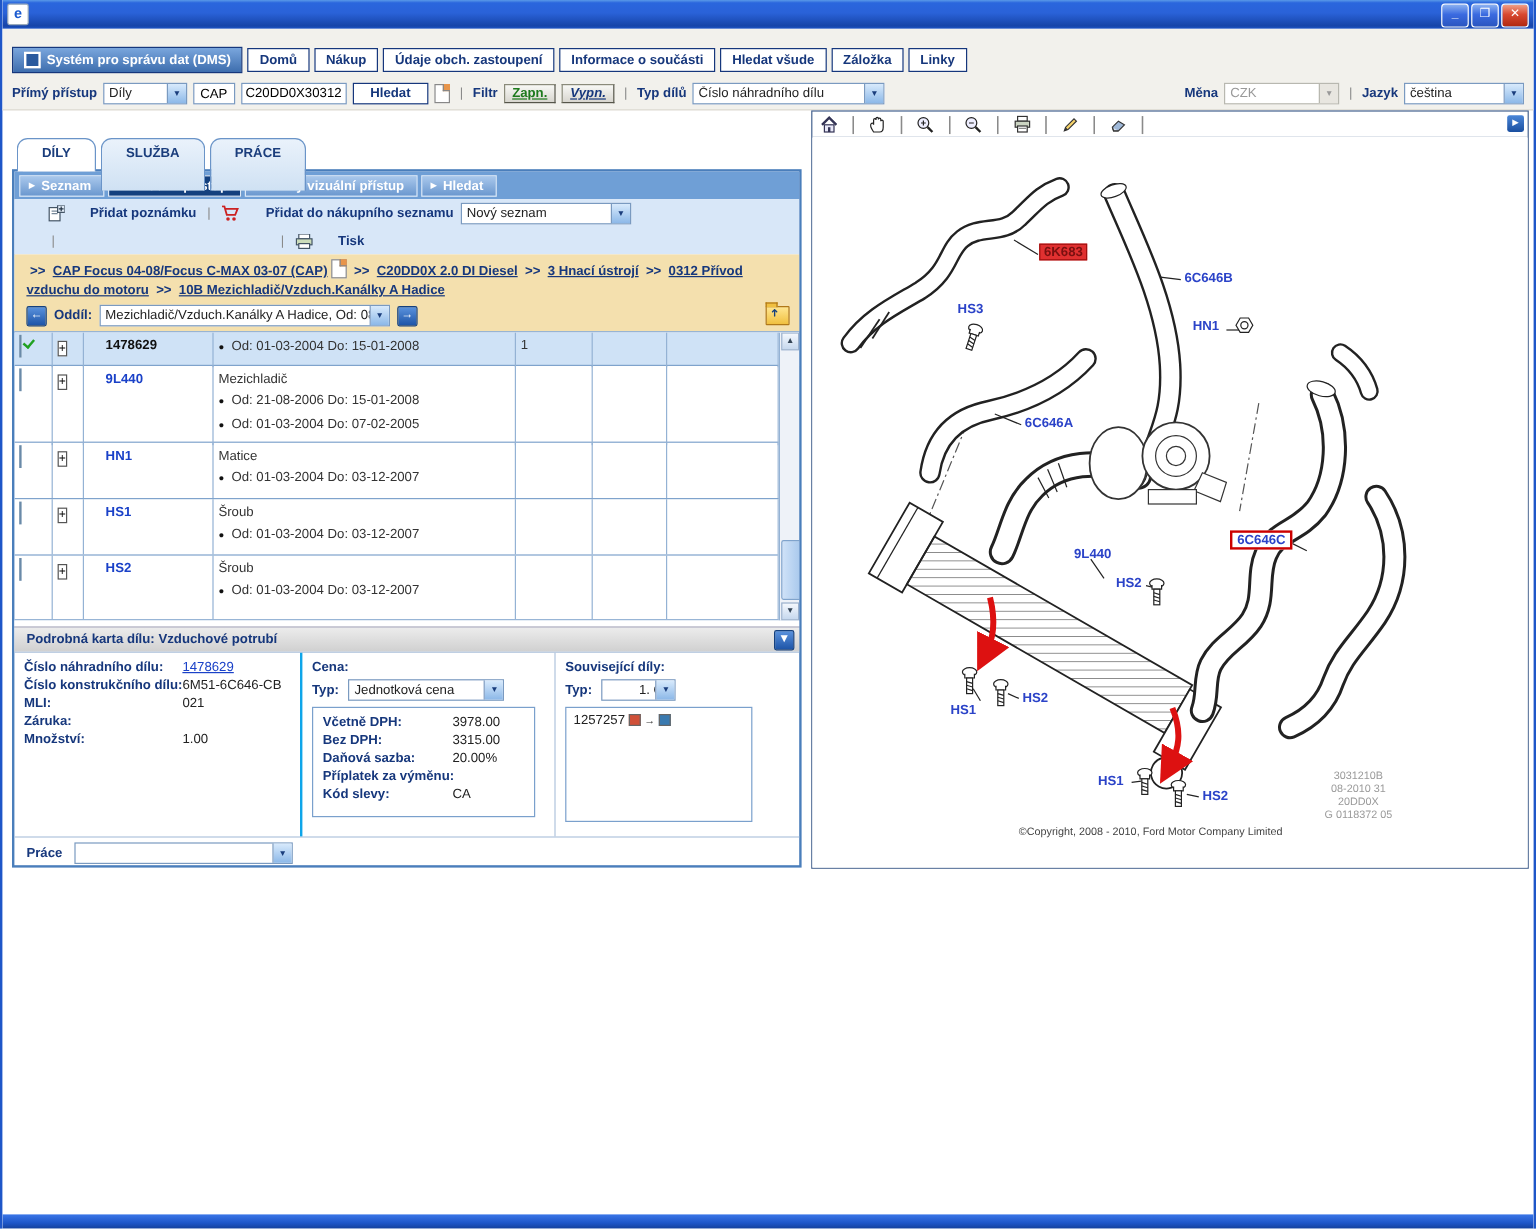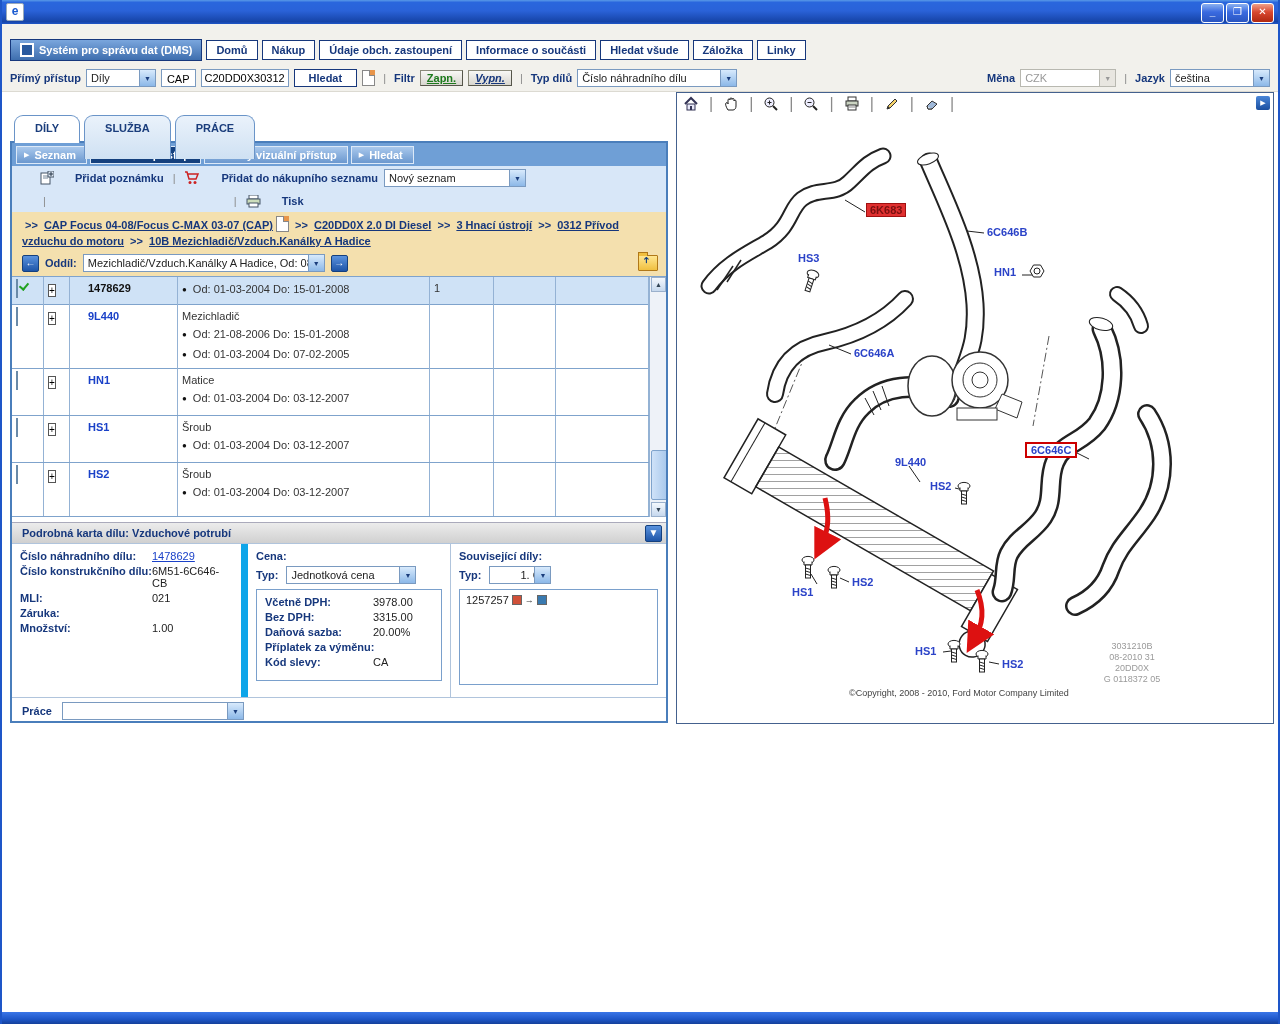--- a/index.html
+++ b/index.html
@@ -99,31 +99,31 @@
   .sthumb{position:absolute;left:1px;width:15px;height:48px;bottom:17px;border:1px solid #7fa3cc;border-radius:2px;
      background:linear-gradient(90deg,#cfe2f8,#a8c8ec);cursor:pointer;}
   
   .spacer{height:5px;background:#fff;}
   .dheader{height:20px;background:linear-gradient(180deg,#ececec,#d0d0d0);border-top:1px solid #aab;display:flex;
      align-items:center;font-size:11px;font-weight:bold;color:#16377c;padding:0 4px 0 10px;}
   .dheader .sqbtn{margin-left:auto;}
   .dcard{height:153px;display:flex;border-top:1px solid #b0c4dc;}
   .dcol{padding:6px 8px;box-sizing:border-box;font-size:11px;}
   .dcol1{width:238px;}
-  .dcol2{width:212px;border-left:7px solid #0ea5e9;}
+  .dcol2{width:212px;border-left:2px solid #0ea5e9;}
   .dcol3{flex:1;border-left:1px solid #b0c4dc;}
   .frow{display:flex;margin-bottom:3px;}
   .frow .fl{width:132px;font-weight:bold;color:#16377c;flex:none;}
   .frow .fv{color:#222;}
   .fv a{color:#1a41c8;text-decoration:underline;cursor:pointer;}
   .sect{font-weight:bold;color:#16377c;margin-bottom:4px;}
   .typrow{display:flex;align-items:center;gap:8px;margin-bottom:5px;}
   .pricebox{border:1px solid #7aa0cc;padding:6px 8px;width:186px;height:92px;box-sizing:border-box;}
   .pricebox .frow .fl{width:108px;}
-  .relbox{border:1px solid #7aa0cc;padding:4px 6px;height:96px;width:199px;box-sizing:border-box;}
+  .relbox{border:1px solid #7aa0cc;padding:4px 6px;height:96px;width:156px;box-sizing:border-box;}
   .relitem{display:flex;align-items:center;gap:3px;}
   .sqr{width:8px;height:8px;border:1px solid #666;display:inline-block;}
   .sqr.red{background:#d05038;}
   .sqr.blu{background:#3a7ab0;}
   .relarr{font-size:9px;color:#333;}
   .pracerow{height:26px;display:flex;align-items:center;gap:10px;padding-left:10px;border-top:1px solid #b0c4dc;font-size:11px;}
   
   .right-panel{position:absolute;left:674px;top:92px;width:598px;height:632px;border:1px solid #44618e;background:#fff;box-sizing:border-box;}
   .rtoolbar{height:21px;border-bottom:1px solid #44618e;display:flex;align-items:center;gap:7px;padding:0 6px;position:relative;}
   .tico{width:16px;height:16px;cursor:pointer;}

